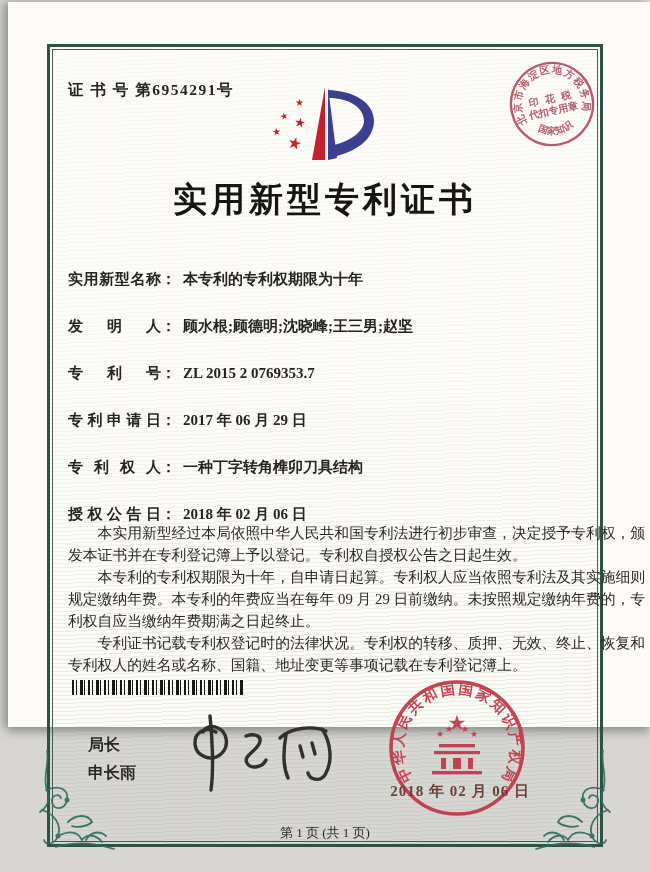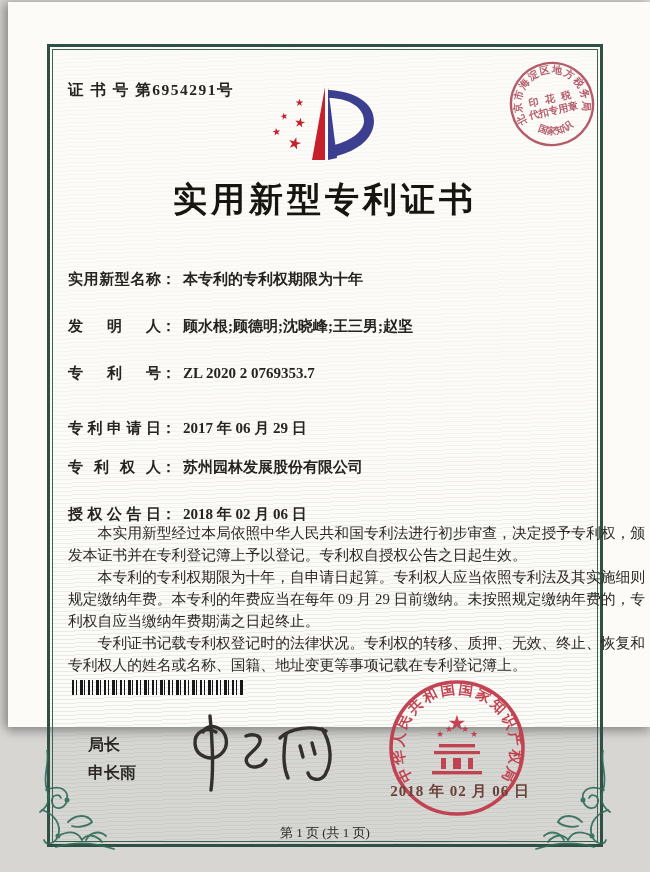--- a/index.html
+++ b/index.html
@@ -34,21 +34,21 @@
   .title{
     position:absolute;left:39px;top:175px;width:556px;text-align:center;
     font-size:34px;font-weight:700;letter-spacing:4px;color:#17150f;
   }
   .tax-stamp{position:absolute;left:492px;top:50px;opacity:.92;}
   .fields{position:absolute;left:60px;top:268px;width:500px;}
   .frow{position:absolute;left:0;font-size:15px;font-weight:600;color:#262420;white-space:nowrap;}
   .frow:nth-child(1){top:0;}
   .frow:nth-child(2){top:47px;}
   .frow:nth-child(3){top:94px;}
-  .frow:nth-child(4){top:149px;}
+  .frow:nth-child(4){top:141px;}
   .frow:nth-child(5){top:188px;}
   .frow:nth-child(6){top:235px;}
   .flabel{display:inline-block;width:93px;text-align:justify;text-align-last:justify;}
   .fvalue{margin-left:7px;}
   .body-text{
     position:absolute;left:60px;top:520px;width:478px;
     font-size:14.8px;line-height:22px;color:#2b2824;font-weight:500;
   }
   .body-text .line{white-space:nowrap;}
   .body-text .indent{text-indent:2em;}
@@ -116,27 +116,27 @@
   </svg>
 
   <div class="fields">
     <div class="frow">
       <span class="flabel">实用新型名称</span><span>：</span><span class="fvalue">本专利的专利权期限为十年</span>
     </div>
     <div class="frow">
       <span class="flabel">发明人</span><span>：</span><span class="fvalue">顾水根;顾德明;沈晓峰;王三男;赵坚</span>
     </div>
     <div class="frow">
-      <span class="flabel">专利号</span><span>：</span><span class="fvalue">ZL 2020 2 0769353.7</span>
+      <span class="flabel">专利号</span><span>：</span><span class="fvalue">ZL 2015 2 0769353.7</span>
     </div>
     <div class="frow">
       <span class="flabel">专利申请日</span><span>：</span><span class="fvalue">2017 年 06 月 29 日</span>
     </div>
     <div class="frow">
-      <span class="flabel">专利权人</span><span>：</span><span class="fvalue">苏州园林发展股份有限公司</span>
+      <span class="flabel">专利权人</span><span>：</span><span class="fvalue">一种丁字转角榫卯刀具结构</span>
     </div>
     <div class="frow">
       <span class="flabel">授权公告日</span><span>：</span><span class="fvalue">2018 年 02 月 06 日</span>
     </div>
   </div>
 
   <div class="body-text">
     <div class="line indent">本实用新型经过本局依照中华人民共和国专利法进行初步审查，决定授予专利权，颁</div>
     <div class="line">发本证书并在专利登记簿上予以登记。专利权自授权公告之日起生效。</div>
     <div class="line indent">本专利的专利权期限为十年，自申请日起算。专利权人应当依照专利法及其实施细则</div>

